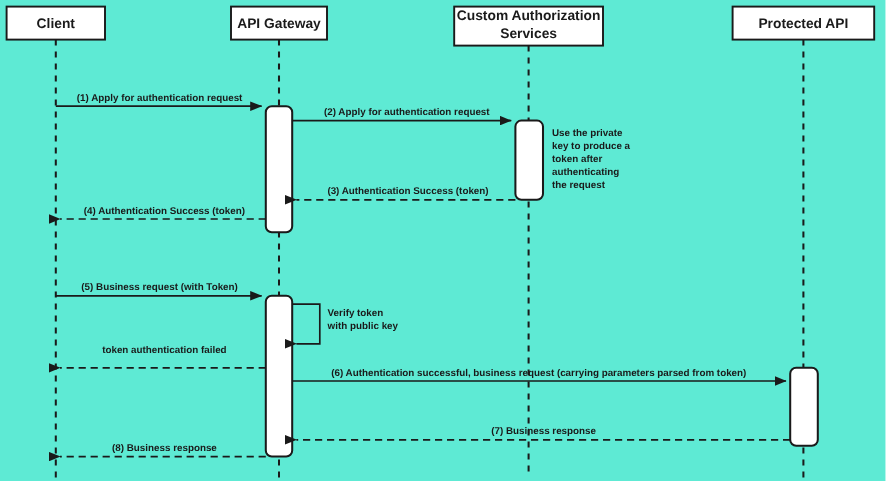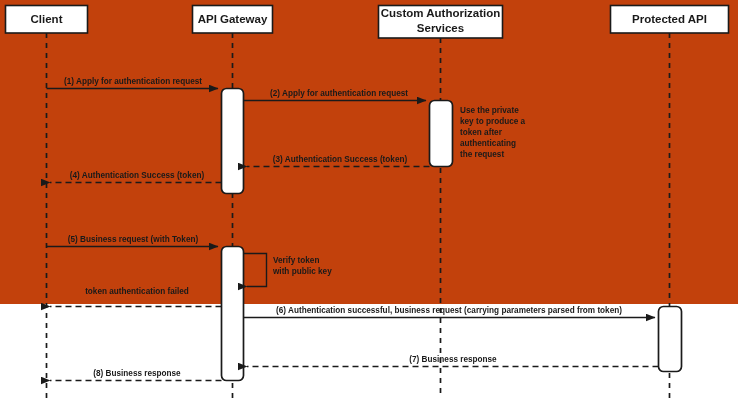--- a/index.html
+++ b/index.html
@@ -9,22 +9,22 @@
   }
   body {
     width: 738px;
     height: 401px;
     font-family: "Liberation Sans", sans-serif;
     overflow: hidden;
   }
   #diagram-root {
     position: relative;
     width: 738px;
-    height: 304px;
-    background: #c2410c;
+    height: 401px;
+    background: #5eead4;
   }
   svg.seq {
     display: block;
     width: 738px;
     height: 401px;
   }
   .lifeline-box {
     fill: #ffffff;
     stroke: #1a1a1a;
     stroke-width: 1.6;

